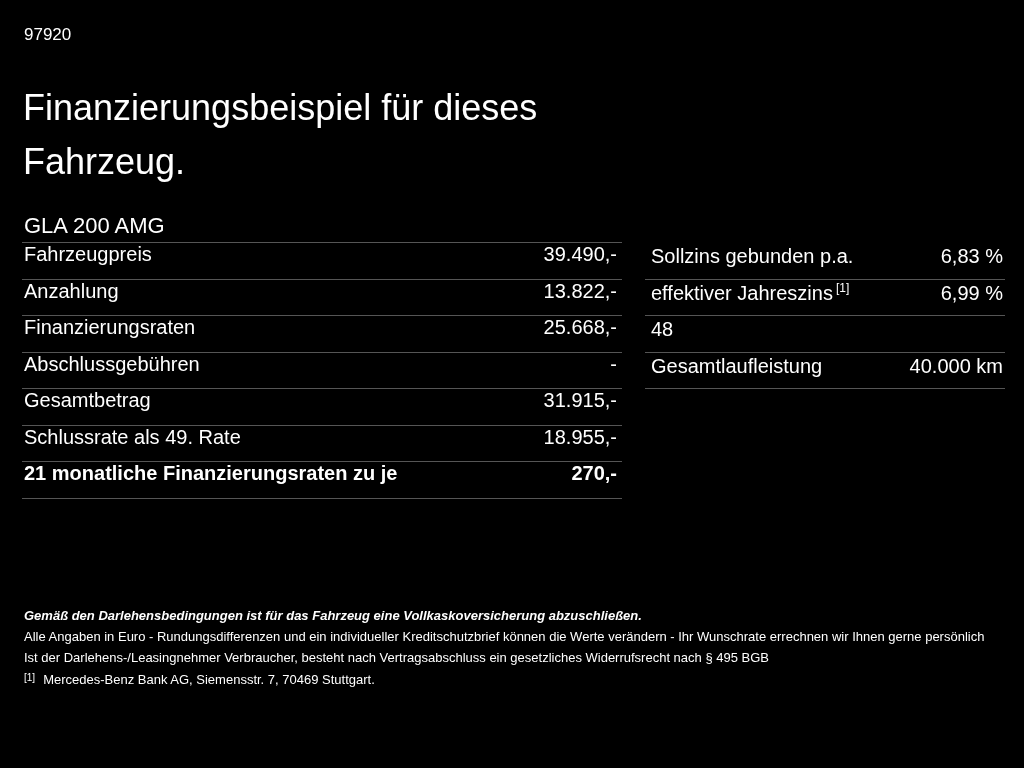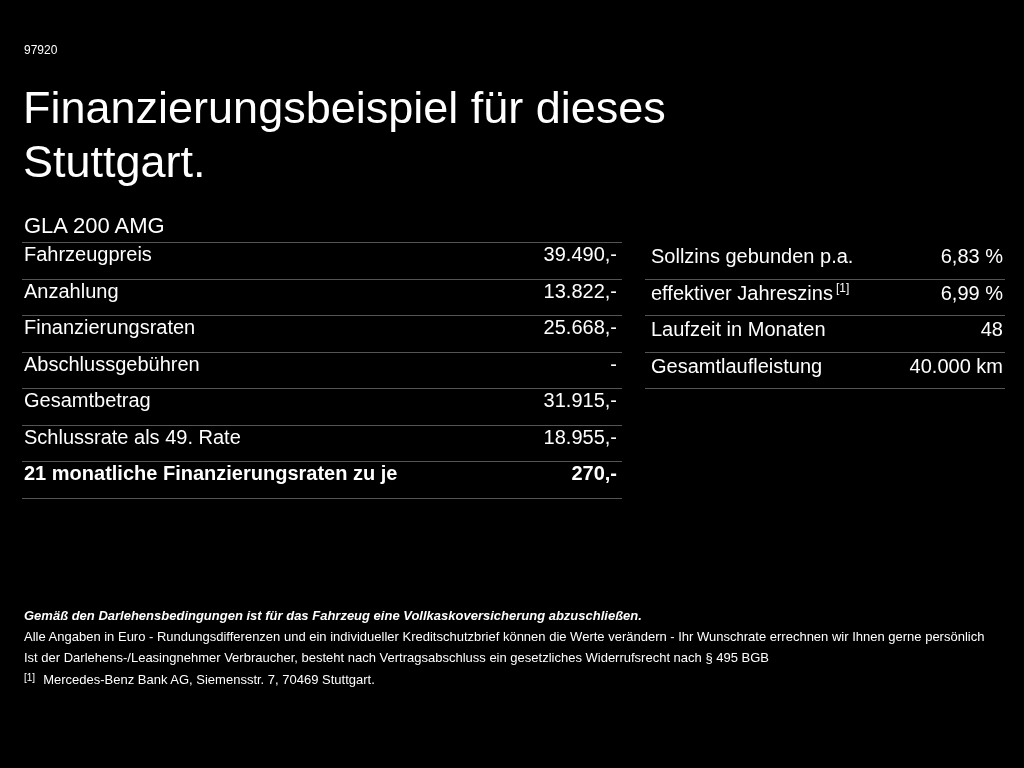--- a/index.html
+++ b/index.html
@@ -12,29 +12,29 @@
     width: 1024px;
     height: 768px;
     background: var(--bg, #000);
     color: var(--fg, #fff);
     font-family: "Liberation Sans", "DejaVu Sans", sans-serif;
     overflow: hidden;
   }
   .doc-number {
     position: absolute;
     left: 24px;
-    top: 43px;
-    font-size: 12px;
+    top: 25px;
+    font-size: 17px;
     font-weight: 400;
   }
   .page-title {
     position: absolute;
     left: 23px;
     top: 81px;
-    font-size: 45px;
+    font-size: 36px;
     line-height: 54px;
     font-weight: 400;
     letter-spacing: 0;
   }
   .model-name {
     position: absolute;
     left: 24px;
     top: 213px;
     font-size: 22px;
     font-weight: 400;
@@ -89,21 +89,21 @@
 </style>
 </head>
 <body>
 
 <div class="stage">
 
   <div class="doc-number">97920</div>
 
   <div class="page-title">
     <div>Finanzierungsbeispiel für dieses</div>
-    <div>Stuttgart.</div>
+    <div>Fahrzeug.</div>
   </div>
 
   <div class="model-name">GLA 200 AMG</div>
 
   <div class="ftable left">
     <div class="trow">
       <span class="tlabel">Fahrzeugpreis</span>
       <span class="tvalue">39.490,-</span>
     </div>
     <div class="trow">
@@ -135,21 +135,20 @@
   <div class="ftable right">
     <div class="trow">
       <span class="tlabel">Sollzins gebunden p.a.</span>
       <span class="tvalue">6,83 %</span>
     </div>
     <div class="trow">
       <span class="tlabel"><span>effektiver Jahreszins</span><span class="sup">[1]</span></span>
       <span class="tvalue">6,99 %</span>
     </div>
     <div class="trow">
-      <span class="tlabel">Laufzeit in Monaten</span>
       <span class="tvalue">48</span>
     </div>
     <div class="trow">
       <span class="tlabel">Gesamtlaufleistung</span>
       <span class="tvalue">40.000 km</span>
     </div>
   </div>
 
   <div class="footer-line bold" style="top:608px">Gemäß den Darlehensbedingungen ist für das Fahrzeug eine Vollkaskoversicherung abzuschließen.</div>
   <div class="footer-line" style="top:629px">Alle Angaben in Euro - Rundungsdifferenzen und ein individueller Kreditschutzbrief können die Werte verändern - Ihr Wunschrate errechnen wir Ihnen gerne persönlich</div>

